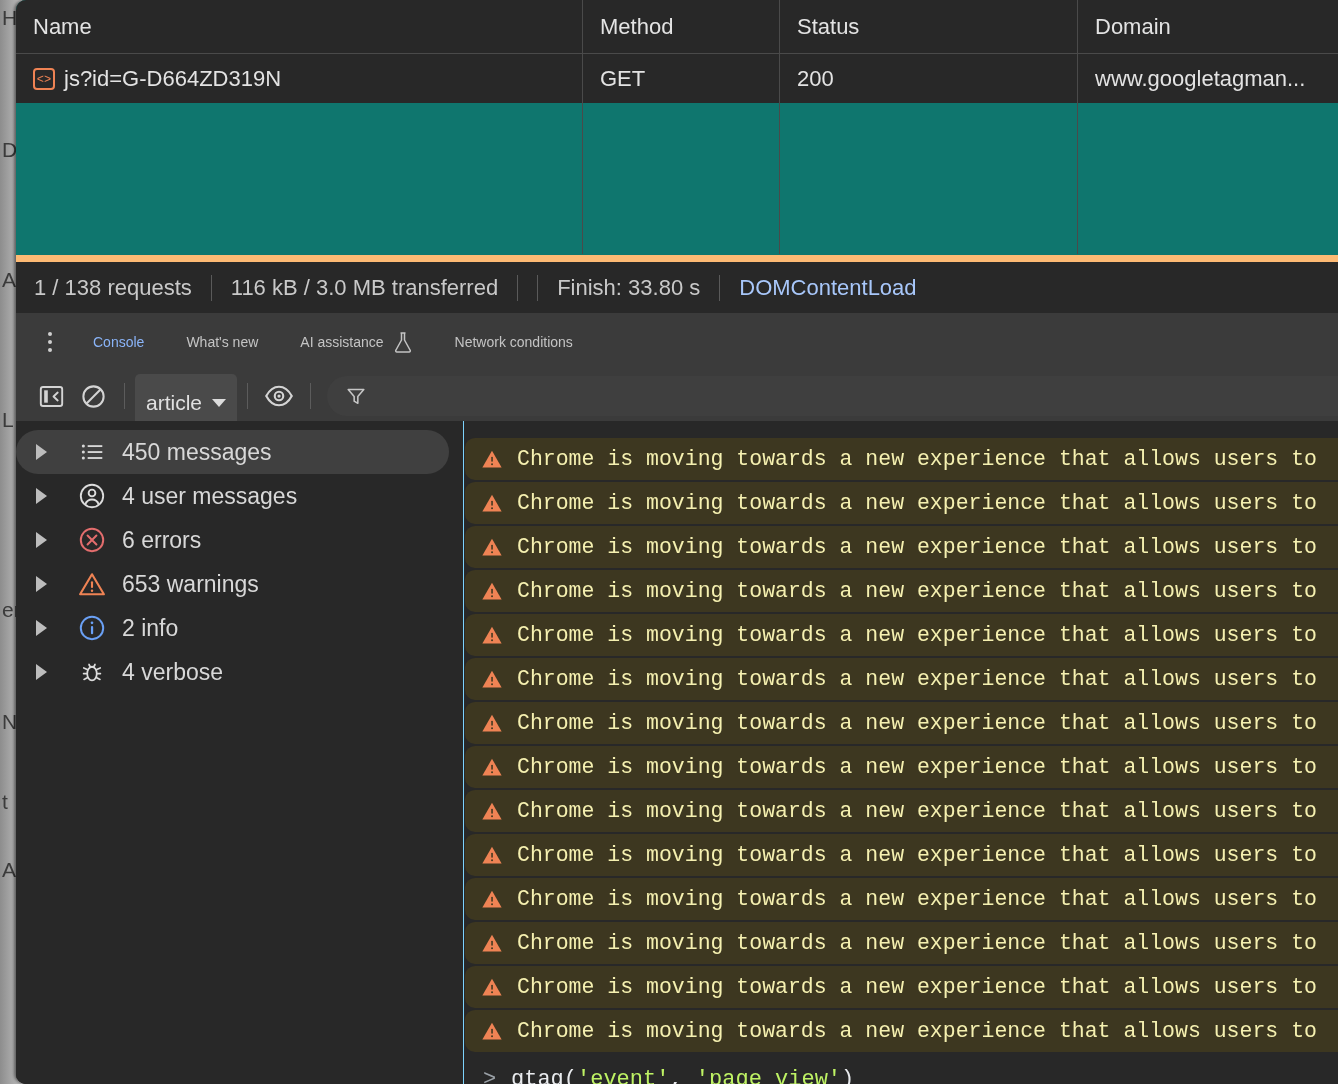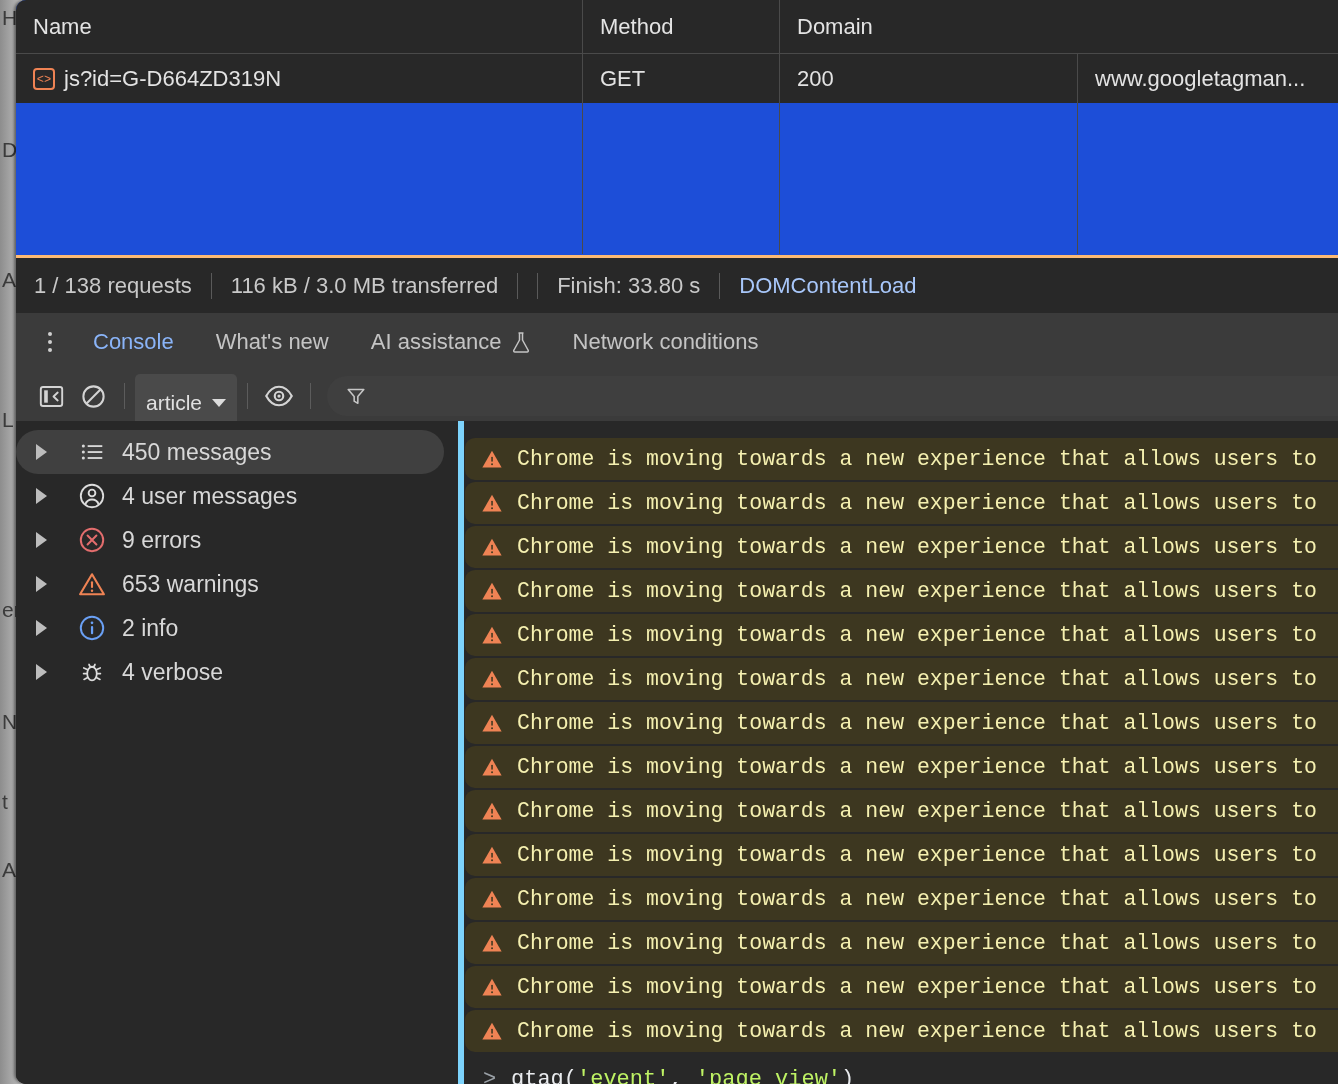--- a/index.html
+++ b/index.html
@@ -22,21 +22,21 @@
 
   #devtools{
     position:absolute;left:16px;top:0;width:1322px;height:1084px;
     background:#282828;
     border-radius:10px 0 0 10px;
     overflow:hidden;
     box-shadow:-2px 0 3px rgba(0,0,0,.45);
   }
 
   
-  .net-wrap{position:absolute;left:0;top:0;width:1322px;height:255px;background:#1d4ed8;}
+  .net-wrap{position:absolute;left:0;top:0;width:1322px;height:255px;background:#0f766e;}
   .net-head{
     display:flex;height:53px;align-items:center;
     border-bottom:1px solid #4a4a4a;background:#282828;
   }
   .net-row{
     display:flex;height:49px;align-items:center;background:#282828;
   }
   .col{
     height:100%;display:flex;align-items:center;
     box-sizing:border-box;padding-left:17px;
@@ -53,21 +53,21 @@
   .res-icon{
     width:22px;height:22px;min-width:22px;margin-right:9px;
     border:2px solid #ef8354;border-radius:4px;
     color:#ef8354;font-size:12px;line-height:20px;text-align:center;
     font-family:"Liberation Mono", monospace;box-sizing:border-box;
   }
 
   
   .net-status{
     position:absolute;left:0;top:255px;width:1322px;height:58px;
-    background:#282828;border-top:3px solid #fdba74;
+    background:#282828;border-top:7px solid #fdba74;
     display:flex;align-items:center;padding-left:18px;box-sizing:border-box;
     font-size:22px;color:#c9c9c9;white-space:nowrap;
   }
   .net-status .seg{padding:0 19px 0 0;}
   .net-status .sep{
     width:1px;height:26px;background:#5a5a5a;margin:0 19px 0 0;flex:0 0 1px;
   }
   .net-status .link{color:#a8c7fa;}
 
   
@@ -76,21 +76,21 @@
     background:#3b3b3b;display:flex;align-items:center;
     border-bottom:1px solid #2b2b2b;
   }
   .kebab{
     width:44px;height:58px;display:flex;flex-direction:column;
     align-items:center;justify-content:center;gap:4px;margin-left:12px;
   }
   .kebab i{width:4px;height:4px;border-radius:50%;background:#cfcfcf;display:block;}
   .tab{
     height:58px;display:flex;align-items:center;gap:9px;
-    padding:16px 21px;color:#c4c4c4;font-size:22px;white-space:nowrap;
+    padding:16px 21px;color:#c4c4c4;font-size:14px;white-space:nowrap;
     position:relative;
   }
   .tab.active{color:#8ab4f8;}
   .tab.active:after{
     content:"";position:absolute;left:14px;right:14px;bottom:0;height:4px;
     background:#8ab4f8;border-radius:3px 3px 0 0;
   }
 
   
   .ctoolbar{
@@ -116,21 +116,21 @@
   }
   .filter-input{
     background:transparent;border:none;outline:none;color:#ddd;font-size:20px;
     font-family:"Liberation Sans",sans-serif;flex:1;height:100%;
   }
 
   
   .cbody{position:absolute;left:0;top:421px;width:1322px;height:663px;background:#282828;}
   .csidebar{
     position:absolute;left:0;top:0;width:448px;height:663px;
-    background:#282828;border-right:6px solid #7dd3fc;
+    background:#282828;border-right:1px solid #7dd3fc;
     padding-top:9px;box-sizing:border-box;overflow:hidden;
   }
   .sitem{
     display:flex;align-items:center;height:44px;gap:0;
     padding-left:20px;box-sizing:border-box;margin-right:14px;
     border-radius:22px;color:#d8d8d8;font-size:23px;white-space:nowrap;
   }
   .sitem.sel{background:#404040;}
   .arrow{
     width:0;height:0;border-top:8px solid transparent;border-bottom:8px solid transparent;
@@ -173,20 +173,21 @@
   <div class="frag" style="top:790px;">t</div>
   <div class="frag" style="top:858px;">A</div>
 </div>
 
 <div id="devtools">
 
   <div class="net-wrap">
     <div class="net-head">
       <div class="col col-name">Name</div>
       <div class="col col-method">Method</div>
+      <div class="col col-status">Status</div>
       <div class="col col-domain">Domain</div>
     </div>
     <div class="net-body">
       <div class="grid-lines">
         <div class="gl" style="width:567px"></div>
         <div class="gl" style="width:197px"></div>
         <div class="gl" style="width:298px"></div>
       </div>
       <div class="net-row">
         <div class="col col-name">
@@ -302,21 +303,21 @@
       </div>
 
       <div class="sitem">
         <span class="arrow"></span>
         <span class="sicon">
           <svg width="28" height="28" viewBox="0 0 24 24">
             <circle cx="12" cy="12" r="9.6" fill="none" stroke="#e36d6d" stroke-width="1.7"></circle>
             <path d="M8.2 8.2 L15.8 15.8 M15.8 8.2 L8.2 15.8" stroke="#e36d6d" stroke-width="1.7" stroke-linecap="round"></path>
           </svg>
         </span>
-        <span>9 errors</span>
+        <span>6 errors</span>
       </div>
 
       <div class="sitem">
         <span class="arrow"></span>
         <span class="sicon">
           <svg width="29" height="29" viewBox="0 0 24 24">
             <path d="M12 3.2 L22.2 20.4 H1.8 Z" fill="none" stroke="#ef8354" stroke-width="1.8" stroke-linejoin="round"></path>
             <rect x="11.1" y="9.3" width="1.8" height="5.6" rx=".8" fill="#ef8354"></rect>
             <circle cx="12" cy="17.4" r="1.05" fill="#ef8354"></circle>
           </svg>

